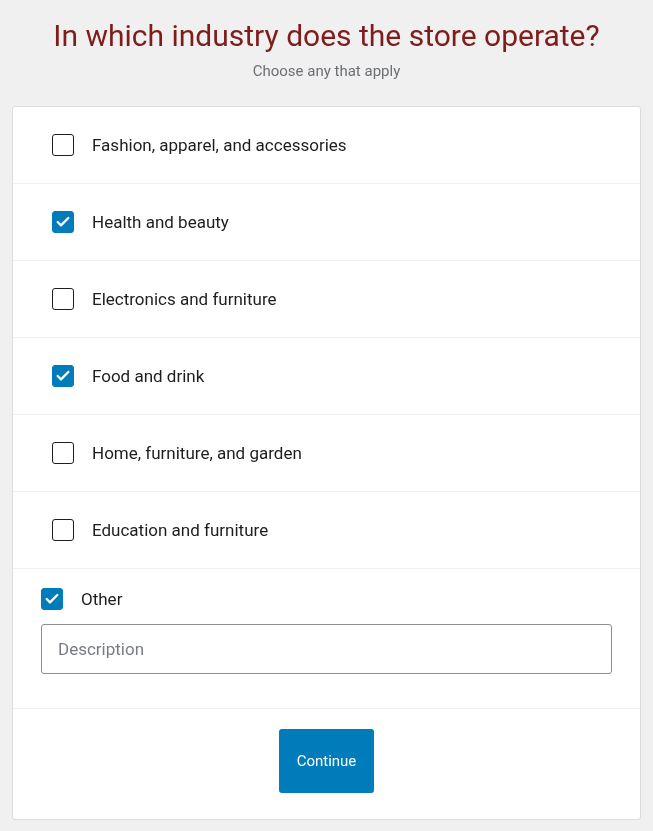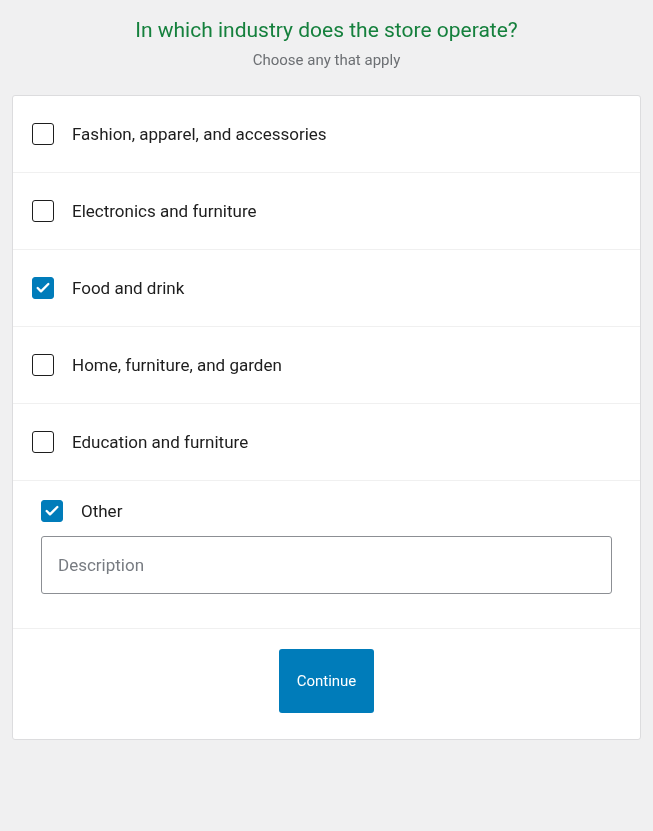--- a/index.html
+++ b/index.html
@@ -15,39 +15,39 @@
       overflow: hidden;
     }
     .page {
       padding: 18px 12px 0 12px;
     }
     .header {
       text-align: center;
       margin-bottom: 26px;
     }
     .title {
-      font-size: 21px;
+      font-size: 30px;
       font-weight: 400;
-      color: #15803d;
+      color: #7f1d1d;
       margin-bottom: 9px;
     }
     .subtitle {
       font-size: 15px;
       color: #6c6f73;
       font-weight: 400;
     }
     .card {
       background: #fff;
       border: 1px solid #dcdcde;
       border-radius: 3px;
     }
     .option-row {
       display: flex;
       align-items: center;
-      padding: 27px 19px;
+      padding: 27px 39px;
       border-bottom: 1px solid #f0f0f0;
       cursor: pointer;
     }
     .other-block {
       padding: 19px 28px 34px 28px;
       border-bottom: 1px solid #f0f0f0;
     }
     .other-header {
       display: flex;
       align-items: center;
@@ -78,21 +78,21 @@
     .checkbox.checked svg {
       display: block;
     }
     .option-label {
       font-size: 17px;
       color: #1e1e1e;
       font-weight: 400;
     }
     .description-input {
       width: 100%;
-      height: 58px;
+      height: 50px;
       border: 1px solid #8c8f94;
       border-radius: 3px;
       padding: 22px 16px;
       font-size: 17px;
       color: #1e1e1e;
       font-family: inherit;
       outline: none;
     }
     .description-input::placeholder {
       color: #787c82;
@@ -124,20 +124,28 @@
 
   <div class="card">
 
     <div class="option-row">
       <span class="checkbox">
         
       </span>
       <span class="option-label">Fashion, apparel, and accessories</span>
     </div>
 
+    <div class="option-row">
+      <span class="checkbox checked">
+        <svg viewBox="0 0 24 24" fill="none" stroke="#fff" stroke-width="3.5" stroke-linecap="round" stroke-linejoin="round">
+            <polyline points="4 12 9 17 20 6"></polyline>
+          </svg>
+      </span>
+      <span class="option-label">Health and beauty</span>
+    </div>
 
     <div class="option-row">
       <span class="checkbox">
         
       </span>
       <span class="option-label">Electronics and furniture</span>
     </div>
 
     <div class="option-row">
       <span class="checkbox checked">

